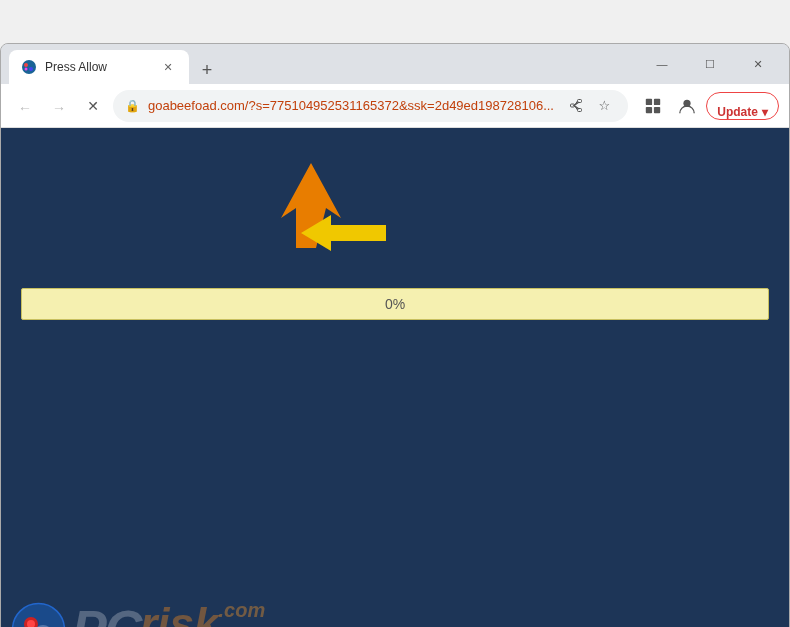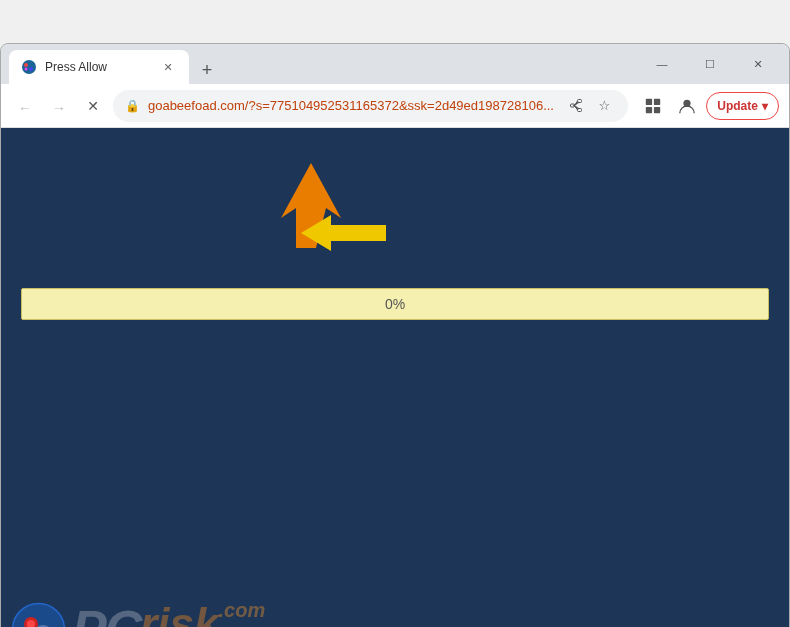--- a/index.html
+++ b/index.html
@@ -194,21 +194,21 @@
       color: #555;
       font-size: 16px;
     }
 
     .update-btn {
       height: 28px;
       background: transparent;
       border: 1.5px solid #e44;
       border-radius: 14px;
       display: flex;
-      align-items: center;
+      align-items: flex-end;
       padding: 0 10px;
       gap: 4px;
       cursor: pointer;
       font-size: 12px;
       color: #c33;
       font-weight: 600;
     }
 
     
     .browser-content {

